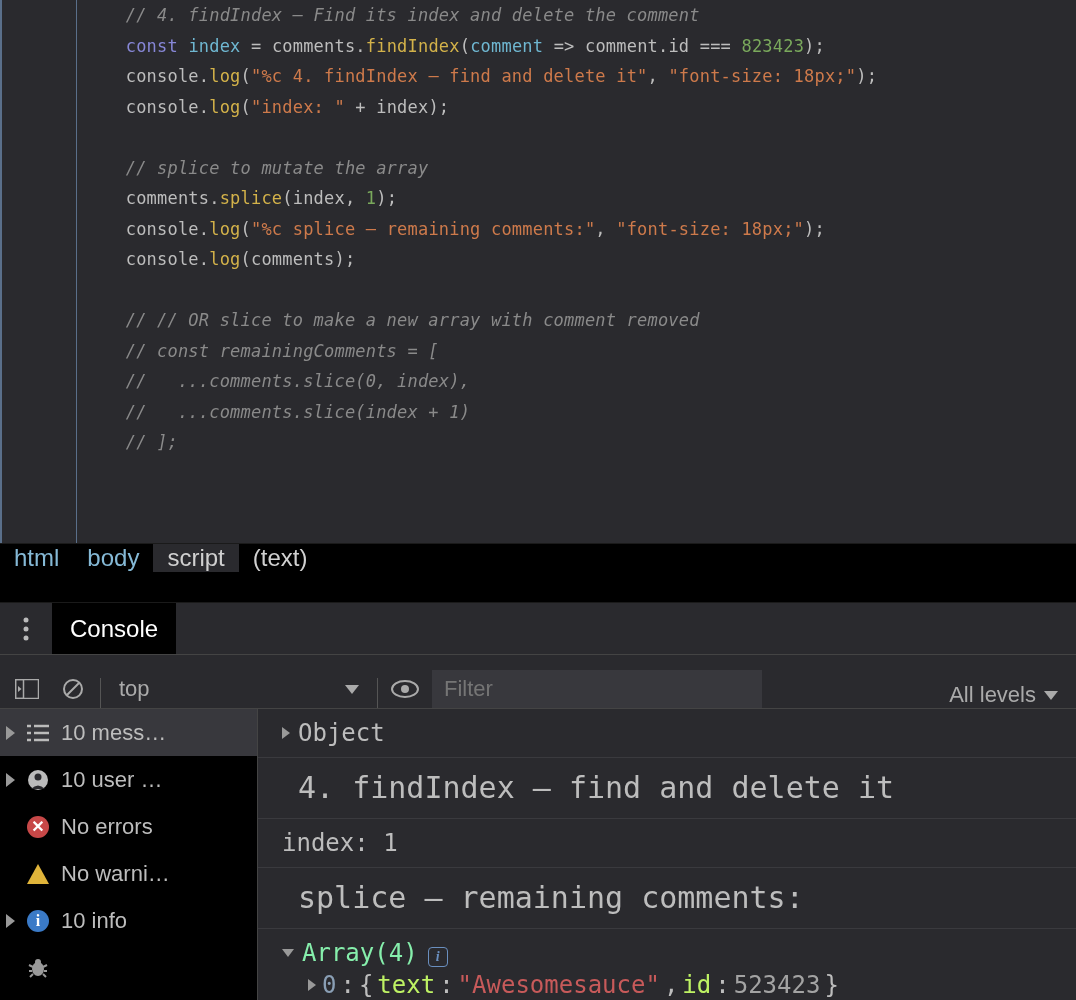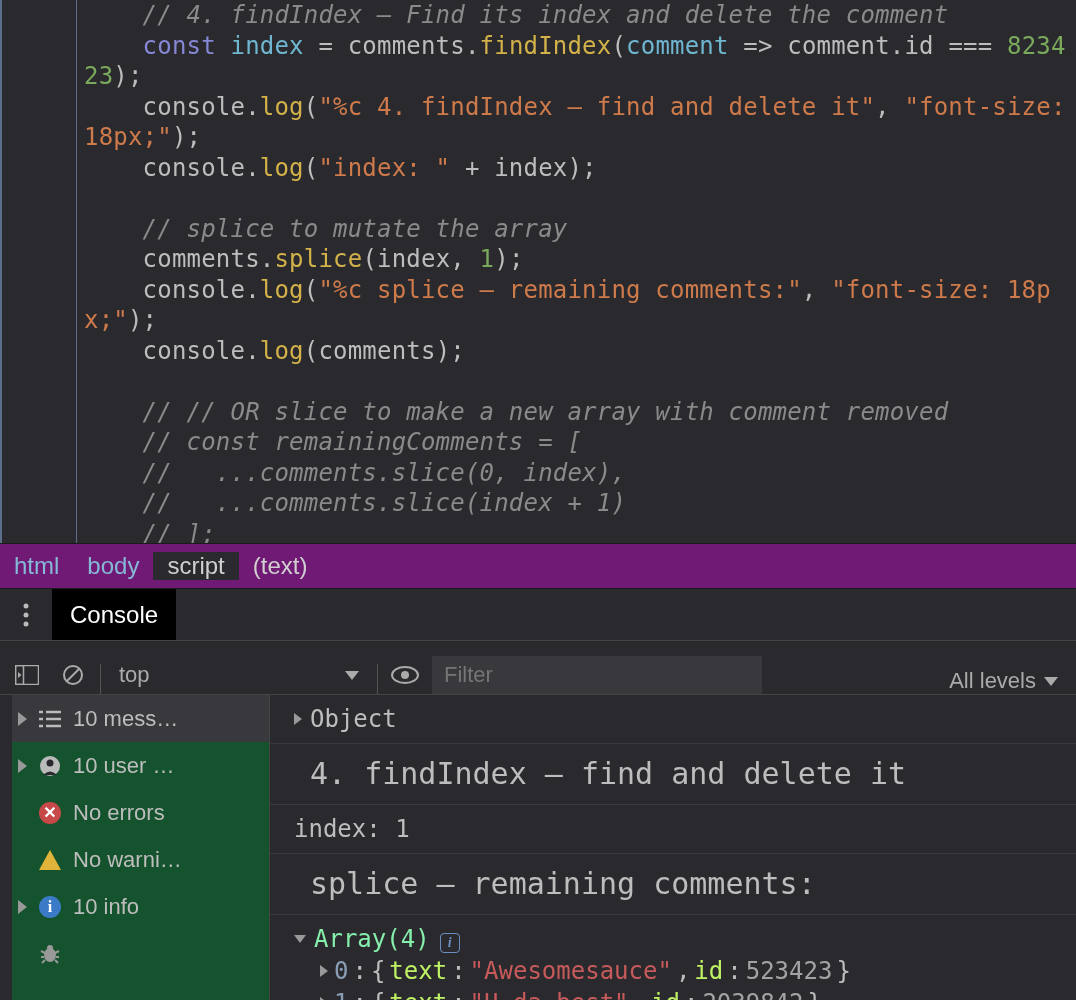--- a/index.html
+++ b/index.html
@@ -28,39 +28,39 @@
     left: 0; top: 0; bottom: 0;
     width: 75px;
     border-right: 1px solid #5a6f8a;
   }
   .source-code {
     white-space: pre-wrap;
     word-break: break-all;
     padding-left: 82px;
     padding-top: 0;
     padding-right: 4px;
-    font-size: 24px;
+    font-size: 17px;
     line-height: 30.5px;
     letter-spacing: 0.2px;
   }
   .tok-comment { color: #8a8a8a; font-style: italic; }
   .tok-keyword { color: #8787d7; }
   .tok-ident   { color: #6fb7d1; }
   .tok-prop    { color: #d3b24a; }
   .tok-string  { color: #ce7a4b; }
   .tok-num     { color: #7aa95c; }
   .tok-punc    { color: #bdbdbd; }
   .tok-plain   { color: #bdbdbd; }
 
   
   .breadcrumb {
-    height: 46px;
-    background: #701a75;
-    display: flex;
-    align-items: center;
+    height: 60px;
+    background: #000000;
+    display: flex;
+    align-items: flex-start;
     font-family: -apple-system, "Helvetica Neue", Arial, sans-serif;
     font-size: 24px;
     color: #85b9d6;
     border-top: 1px solid #1a1a1a;
     border-bottom: 1px solid #1a1a1a;
   }
   .breadcrumb .crumb {
     padding: 0 14px;
     color: #85b9d6;
   }
@@ -157,26 +157,25 @@
 
   
   .console-body {
     flex: 1;
     display: flex;
     overflow: hidden;
     font-size: 23px;
   }
   .sidebar {
     width: 258px;
-    background: #14532d;
+    background: #000000;
     border-right: 1px solid #444;
     font-family: -apple-system, "Helvetica Neue", Arial, sans-serif;
     font-size: 22px;
     color: #bdbdbd;
-    margin-left: 12px;
   }
   .sb-row {
     display: flex;
     align-items: center;
     height: 47px;
     padding-left: 6px;
     gap: 10px;
     white-space: nowrap;
     overflow: hidden;
   }

